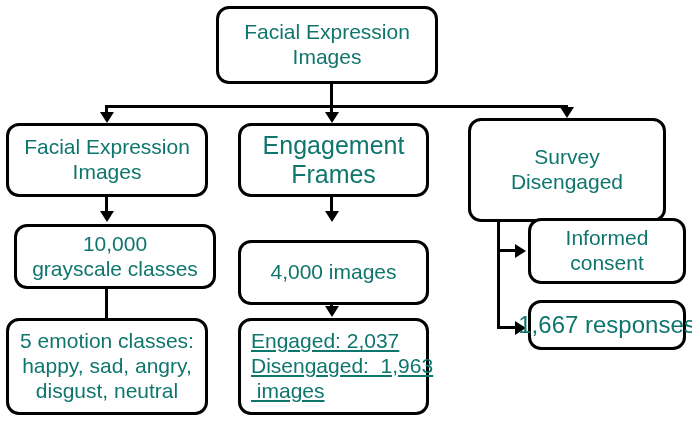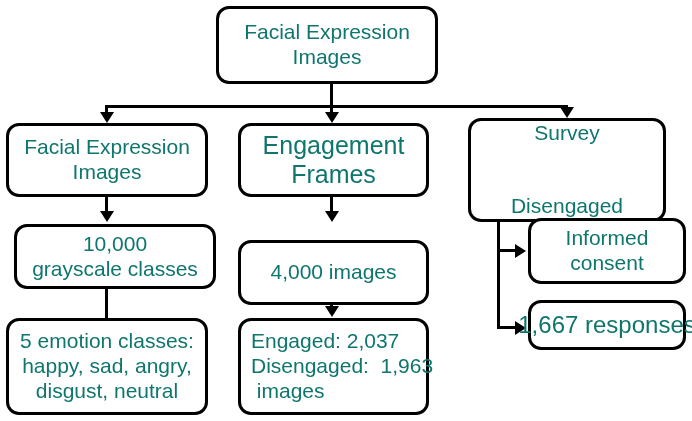--- a/index.html
+++ b/index.html
@@ -31,31 +31,32 @@
     z-index: 2;
   }
   .node .line {
     display: block;
     white-space: pre;
   }
   .node.left-align {
     align-items: flex-start;
     text-align: left;
     padding-left: 10px;
+    text-decoration: underline;
   }
 
   
   #node-root        { left: 216px; top: 6px;   width: 222px; height: 78px;  font-size: 21px; }
   #node-fei         { left: 6px;   top: 123px; width: 202px; height: 74px;  font-size: 21px; }
   #node-gray        { left: 14px;   top: 224px; width: 202px; height: 65px;  font-size: 21px; }
   #node-emotions    { left: 6px;   top: 318px; width: 202px; height: 97px;  font-size: 21px; }
   #node-frames      { left: 238px; top: 123px; width: 191px; height: 74px;  font-size: 25px; }
   #node-4000        { left: 238px; top: 240px; width: 191px; height: 65px;  font-size: 21px; }
   #node-engaged     { left: 238px; top: 318px; width: 191px; height: 97px;  font-size: 21px; }
-  #node-survey      { left: 468px; top: 118px; width: 198px; height: 104px;  font-size: 21px; justify-content: space-between; }
+  #node-survey      { left: 468px; top: 118px; width: 198px; height: 104px;  font-size: 21px; }
   #node-consent     { left: 528px; top: 218px; width: 158px; height: 66px;  font-size: 21px; }
   #node-responses   { left: 528px; top: 300px; width: 158px; height: 50px;  font-size: 24px; }
 
   
   .conn {
     position: absolute;
     background: #000000;
     z-index: 1;
   }
   .vline { width: 3px; }

